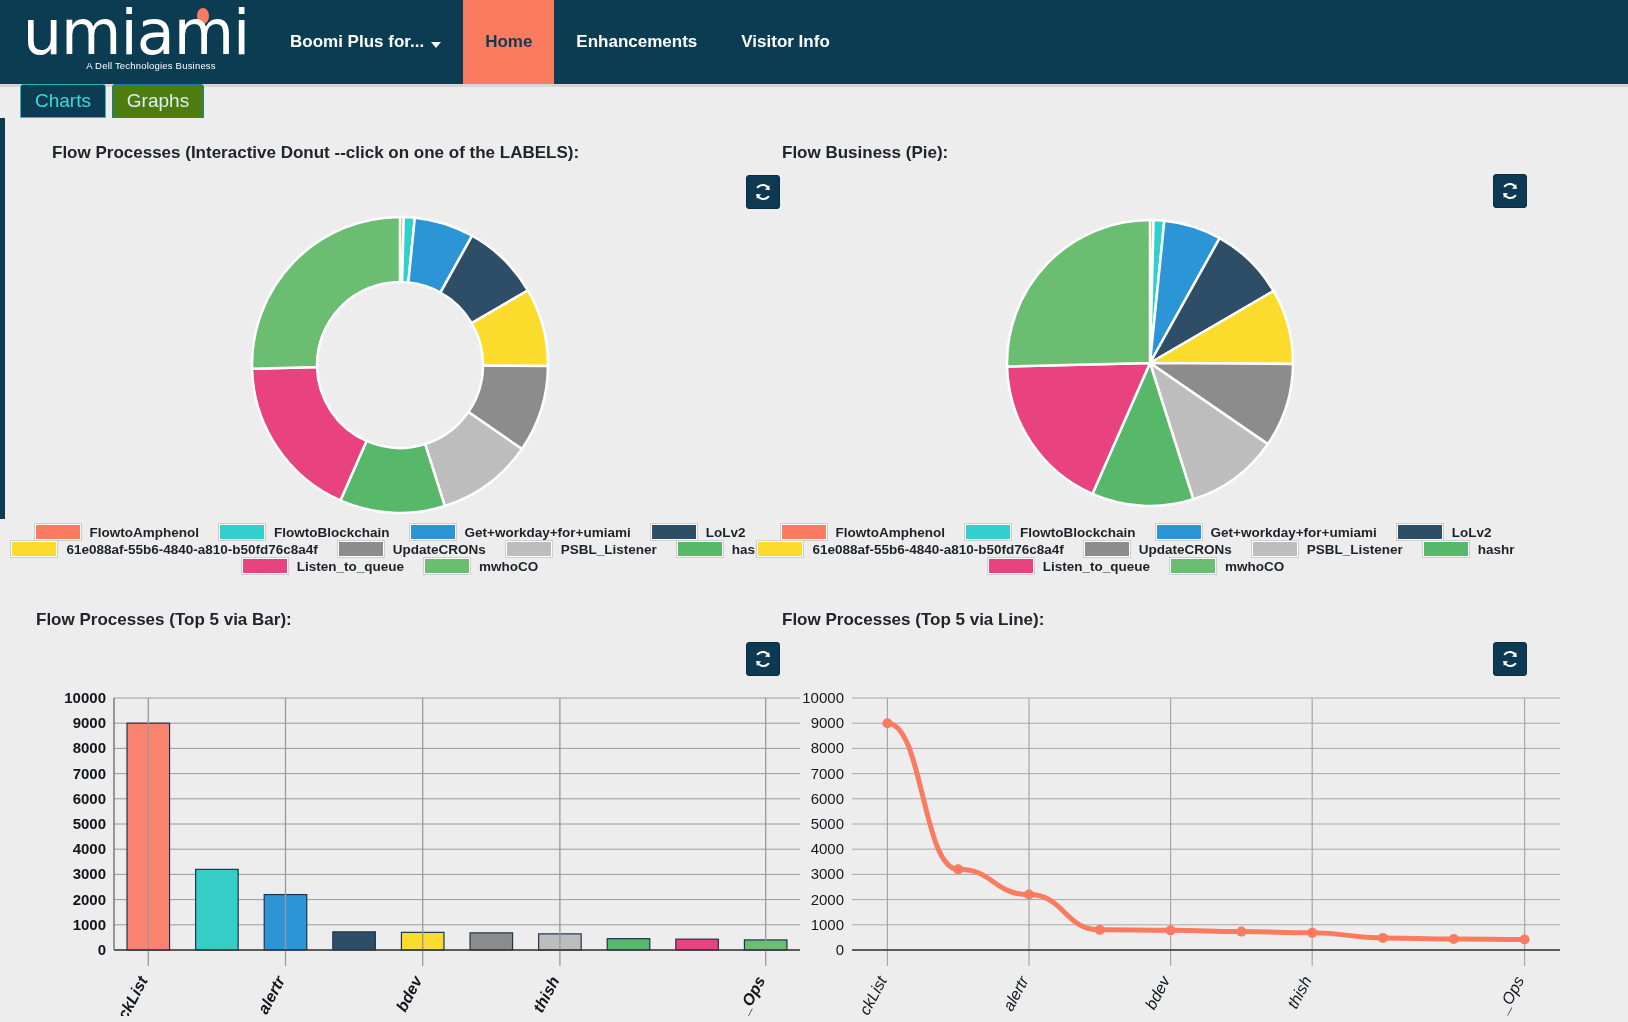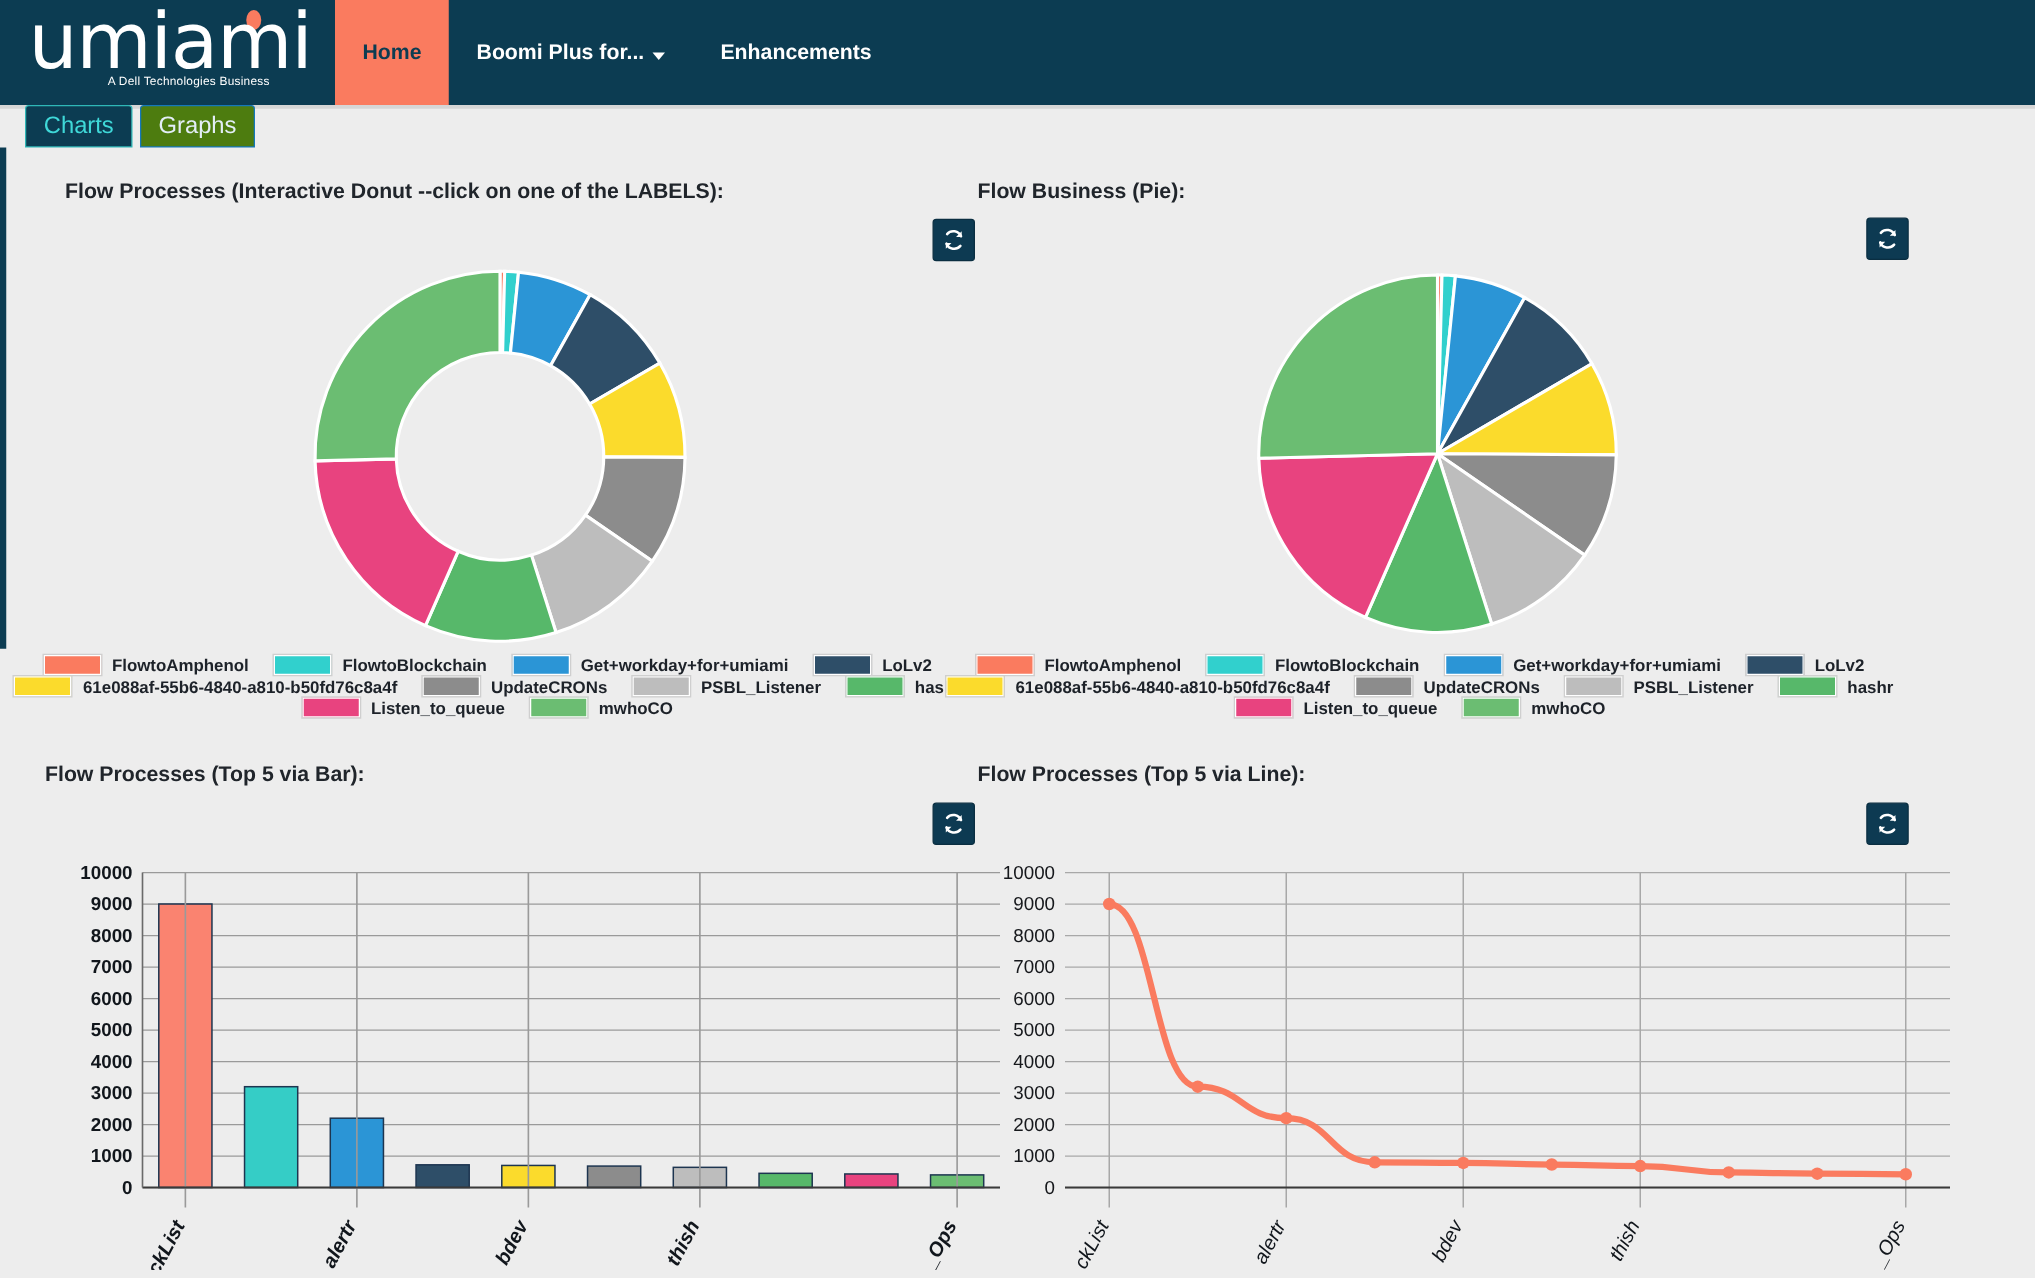--- a/index.html
+++ b/index.html
@@ -126,29 +126,32 @@
 </head>
 <body>
 
 <div class="navbar">
   <div class="brand">
     <div class="brand-dot"></div>
     <div class="brand-word">umiami</div>
     <div class="brand-sub">A Dell Technologies Business</div>
   </div>
   <div class="navitems">
-    <div class="navitem active">
-      <span>Home</span>
-    </div>
     <div class="navitem">
       <span>Boomi Plus for...</span>
       <span class="caret"></span>
     </div>
+    <div class="navitem active">
+      <span>Home</span>
+    </div>
     <div class="navitem">
       <span>Enhancements</span>
+    </div>
+    <div class="navitem">
+      <span>Visitor Info</span>
     </div>
   </div>
 </div>
 
 <div class="left-rail"></div>
 <div class="tabstrip">
   <div class="tab tab-charts">
     <span>Charts</span>
   </div>
   <div class="tab tab-graphs">

